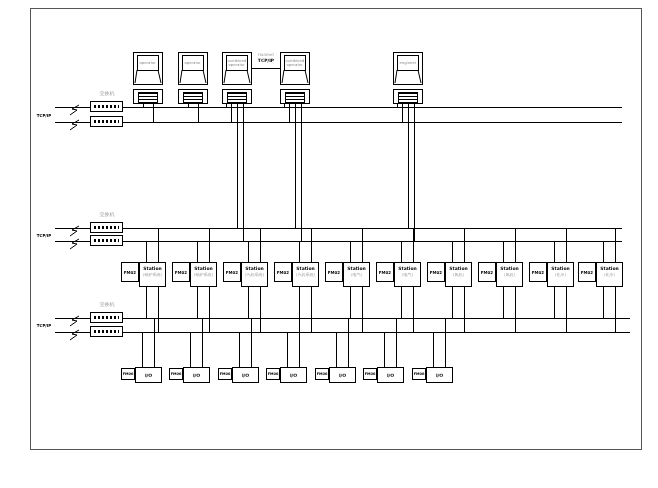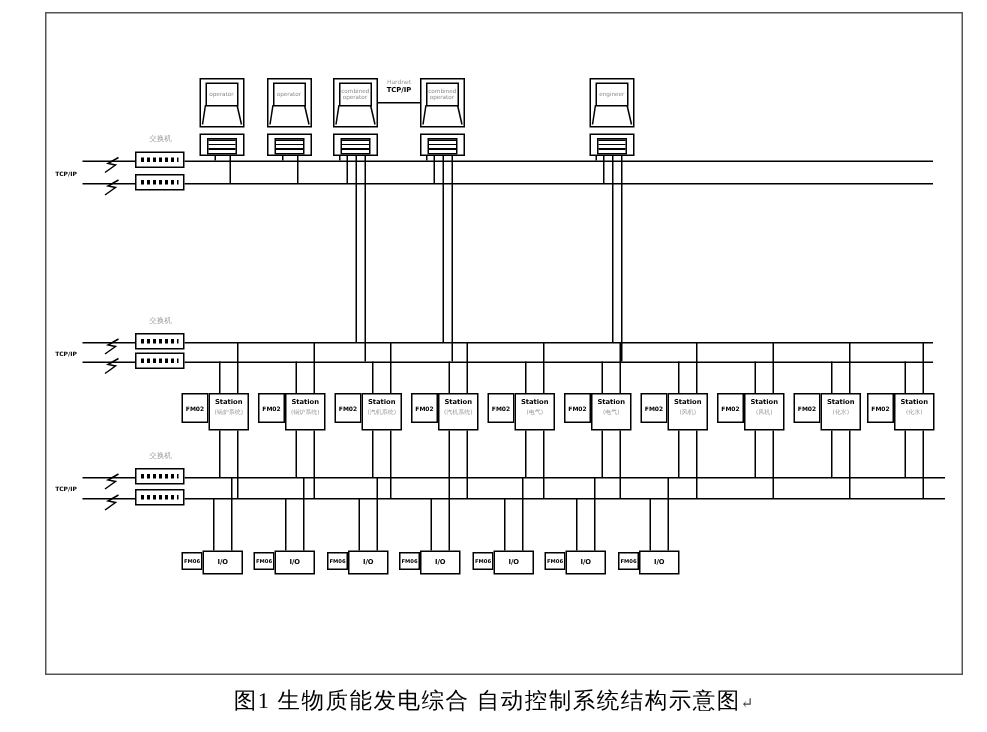--- a/index.html
+++ b/index.html
@@ -273,16 +273,13 @@
       <div class="vline" style="left: 348px; top: 318px; height: 49px;"></div>
       <div class="box" style="left: 363px; top: 368px; width: 14px; height: 12px; display: flex; align-items: center; justify-content: center; font-size: 3.5px; font-weight: bold;">FM06</div>
       <div class="box" style="left: 377px; top: 367px; width: 27px; height: 16px; display: flex; align-items: center; justify-content: center; font-size: 4.5px; font-weight: bold;">I/O</div>
       <div class="vline" style="left: 384px; top: 332px; height: 35px;"></div>
       <div class="vline" style="left: 396px; top: 318px; height: 49px;"></div>
       <div class="box" style="left: 412px; top: 368px; width: 14px; height: 12px; display: flex; align-items: center; justify-content: center; font-size: 3.5px; font-weight: bold;">FM06</div>
       <div class="box" style="left: 426px; top: 367px; width: 27px; height: 16px; display: flex; align-items: center; justify-content: center; font-size: 4.5px; font-weight: bold;">I/O</div>
       <div class="vline" style="left: 433px; top: 332px; height: 35px;"></div>
       <div class="vline" style="left: 445px; top: 318px; height: 49px;"></div>
     </div>
-  <div class="caption">
-    <span>图1 生物质能发电综合 自动控制系统结构示意图</span><span class="mark">↵</span>
-  </div>
 </div>
 
 </body></html>

